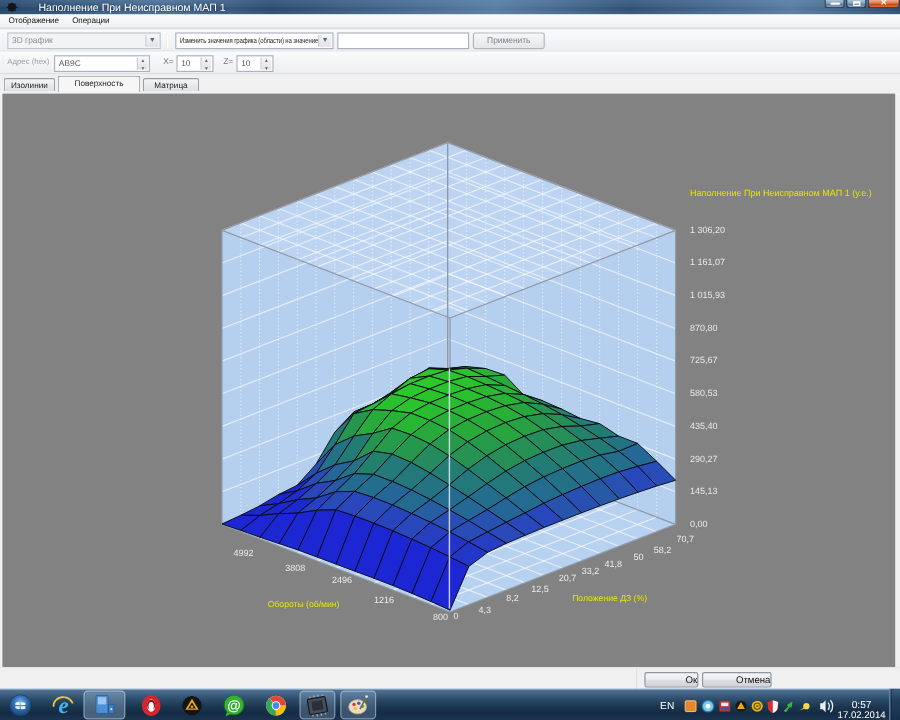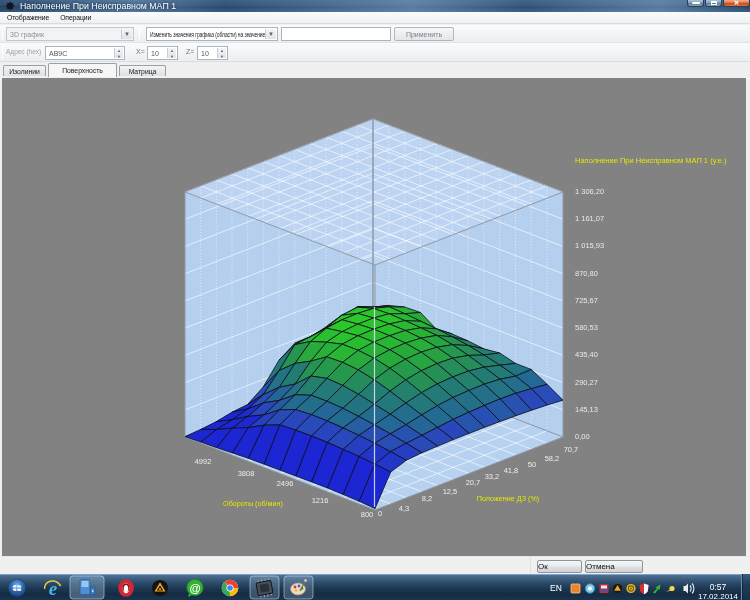--- a/index.html
+++ b/index.html
@@ -1,19 +1,19 @@
 <!DOCTYPE html>
 <html><head><meta charset="utf-8"><style>
 *{margin:0;padding:0;box-sizing:border-box}
 html,body{width:750px;height:600px;overflow:hidden;font-family:"Liberation Sans",sans-serif;background:#f0f0f0}
 #titlebar{position:absolute;left:0;top:0;width:750px;height:12px;
  background:linear-gradient(180deg,#38597c 0%,#2e4e70 45%,#24415f 55%,#31547a 100%);overflow:hidden}
 #titlebar .shine{position:absolute;left:0;top:0;width:750px;height:12px;
  background:linear-gradient(90deg,rgba(120,160,200,0) 0%,rgba(130,170,210,.45) 18%,rgba(100,140,185,.1) 30%,rgba(140,180,220,.5) 55%,rgba(120,160,205,.15) 70%,rgba(150,190,230,.45) 88%,rgba(120,160,200,.1) 100%)}
-#titlebar .ttext{position:absolute;left:20px;top:0.5px;font-size:8.8px;color:#fff;text-shadow:0 0 3px #0a2038;white-space:nowrap}
+#titlebar .ttext{position:absolute;left:32px;top:0.5px;font-size:8.8px;color:#fff;text-shadow:0 0 3px #0a2038;white-space:nowrap}
 #appicon{position:absolute;left:5px;top:1px;width:11px;height:10px}
 .wbtns{position:absolute;right:0px;top:0px;height:9px;display:flex}
 .wbtn{width:17px;height:7px;border:1px solid #2a3e58;border-top:none;border-radius:0 0 3px 3px;
  background:linear-gradient(180deg,#b0c4d6 0%,#84a0ba 45%,#5f7e9c 60%,#8aa4bc 100%);position:relative;margin-left:1px}
 .wbtn.close{width:27px;background:linear-gradient(180deg,#f0b090 0%,#e07448 45%,#c54a1a 60%,#dd7440 100%)}
 .mindash{position:absolute;left:50%;top:2px;transform:translateX(-50%);width:8px;height:2px;background:#fff;border-radius:1px}
 .maxbox{position:absolute;left:50%;top:1px;transform:translateX(-50%);width:6px;height:4px;border:1px solid #fff;border-top-width:2px}
 .closex{position:absolute;left:50%;top:50%;transform:translate(-50%,-50%);color:#fff;font-size:6.5px;font-weight:bold;line-height:6px}
 #menubar{position:absolute;left:0;top:12px;width:750px;height:12px;background:linear-gradient(180deg,#fbfbfb,#eef0f2);border-bottom:1px solid #d8dbe0}
 #menubar span{display:inline-block;font-size:6.8px;letter-spacing:-0.1px;color:#111;padding:2px 0 0 0;vertical-align:top}
@@ -26,21 +26,21 @@
 .edit{position:absolute;height:14px;border:1px solid #aab4bf;background:#fff;font-size:7px;color:#222;line-height:13px;padding-left:3px}
 .spin{position:absolute;right:1px;top:1px;bottom:1px;width:9px;border-left:1px solid #c9ced4;background:linear-gradient(180deg,#f4f5f7,#dfe2e7);font-size:4px;color:#5a6470;text-align:center;line-height:6px}
 .lbl{position:absolute;font-size:7px;color:#9b9fa6}
 .lbl.dark{color:#6f747b}
 .btn{position:absolute;height:14px;border:1px solid #b0b7bf;border-radius:2px;background:linear-gradient(180deg,#f6f7f8,#e4e6ea);font-size:7px;color:#7d828a;text-align:center;line-height:13px}
 #tabs{position:absolute;left:0;top:62px;width:750px;height:16px;background:#f0f0f0}
 .tab{position:absolute;top:3px;height:11px;border:1px solid #9aa0a8;border-bottom:none;border-radius:2px 2px 0 0;background:linear-gradient(180deg,#f3f4f5,#dde0e4);font-size:6.8px;color:#222;text-align:center;line-height:11px}
 .tab.sel{top:1px;height:14px;background:#f6f6f6;z-index:3;line-height:13px}
 #chartarea{position:absolute;left:2px;top:78px;width:744px;height:478px;background:#828282}
 #bottomstrip{position:absolute;left:0;top:556px;width:750px;height:18px;background:#f0f0f0;border-top:1px solid #e6e6e6}
-.okbtn{position:absolute;top:3px;height:13px;border:1px solid #8e959d;border-radius:2px;background:linear-gradient(180deg,#f4f5f6 0%,#ebecee 45%,#dcdfe3 55%,#cfd3d8 100%);font-size:8px;color:#111;text-align:left;line-height:12px}
+.okbtn{position:absolute;top:3px;height:13px;border:1px solid #8e959d;border-radius:2px;background:linear-gradient(180deg,#f4f5f6 0%,#ebecee 45%,#dcdfe3 55%,#cfd3d8 100%);font-size:8px;color:#111;text-align:right;line-height:12px}
 #taskbar{position:absolute;left:0;top:574px;width:750px;height:26px;
  background:linear-gradient(180deg,#55779a 0%,#47698c 10%,#2e4e6c 32%,#1d3852 55%,#152b44 78%,#1b344e 100%)}
 #taskbar .topline{position:absolute;left:0;top:0;width:750px;height:1px;background:rgba(160,200,235,.55)}
 #showdesk{position:absolute;right:0;top:574px;width:9px;height:26px;background:linear-gradient(180deg,#3d5f80,#203d5a 40%,#16304a);border-left:1px solid #6c8cab;box-shadow:inset 1px 0 0 rgba(20,35,55,.8)}
 </style></head>
 <body>
 <div id="titlebar">
     <div class="shine"></div>
  <svg id="appicon" viewBox="0 0 11 10">
       <circle cx="5" cy="5" r="3.4" fill="#1a1a24"></circle>

